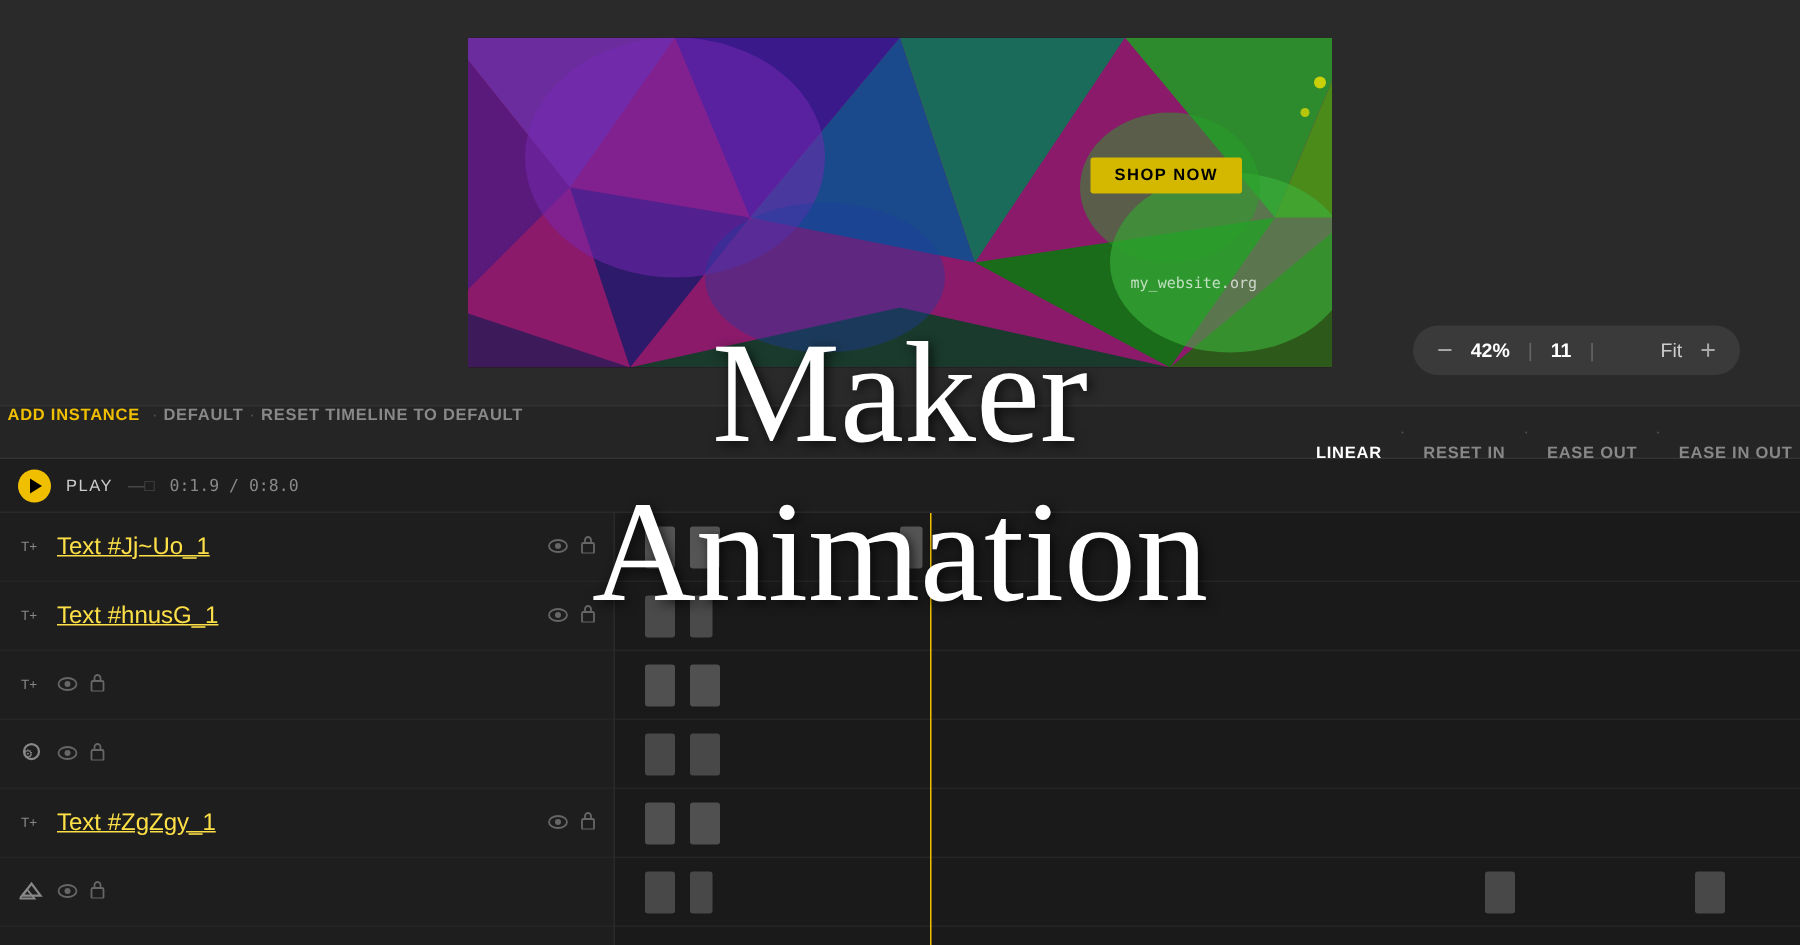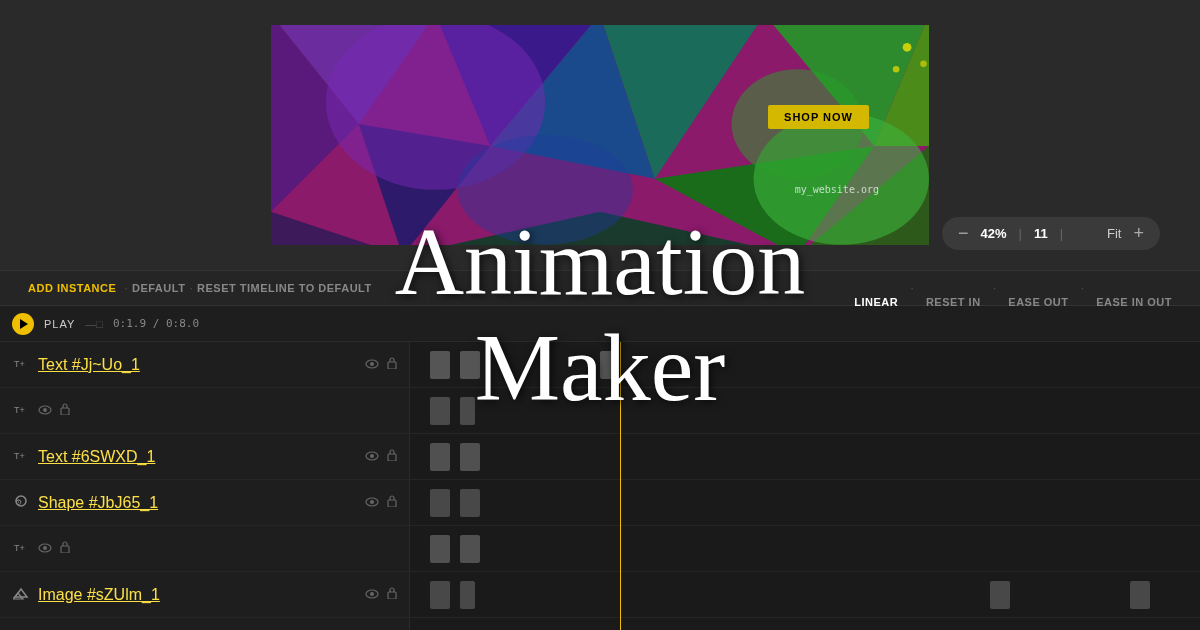--- a/index.html
+++ b/index.html
@@ -20,21 +20,21 @@
       left: 0;
       right: 0;
       height: 270px;
       background: #2a2a2a;
       display: flex;
       align-items: center;
       justify-content: center;
     }
 
     .canvas-preview {
-      width: 658px;
+      width: 576px;
       height: 220px;
       position: relative;
       overflow: hidden;
       background: #111;
     }
 
     
     .canvas-bg {
       width: 100%;
       height: 100%;
@@ -133,22 +133,21 @@
 
     
     .timeline-bar {
       position: absolute;
       top: 270px;
       left: 0;
       right: 0;
       height: 36px;
       background: #252525;
       display: flex;
-      align-items: center;
-      padding: 0 28px;
+      padding: 0 5px;
       gap: 0;
       border-top: 1px solid #333;
       border-bottom: 1px solid #333;
     }
 
     .tl-add-instance {
       color: #f0c000;
       font-size: 11px;
       font-weight: bold;
       letter-spacing: 0.5px;
@@ -401,22 +400,22 @@
     <span class="zoom-value">42%</span>
     <span class="zoom-separator">|</span>
     <span class="zoom-value">11</span>
     <span class="zoom-separator">|</span>
     <span class="zoom-fit">Fit</span>
     <button class="zoom-btn">+</button>
   </div>
 </div>
 
 <div class="overlay-text">
+  <div class="overlay-title">Maker</div>
   <div class="overlay-title">Animation</div>
-  <div class="overlay-title">Maker</div>
 </div>
 
 <div class="timeline-bar">
   <span class="tl-add-instance">ADD INSTANCE</span>
   <span class="tl-dot">·</span>
   <span class="tl-default">DEFAULT</span>
   <span class="tl-dot">·</span>
   <span class="tl-reset">RESET TIMELINE TO DEFAULT</span>
   <div class="tl-spacer"></div>
   <div class="tl-easing-group">
@@ -455,53 +454,21 @@
         <span class="layer-lock"><svg width="10" height="12" viewBox="0 0 10 12">
             <rect x="1" y="5" width="8" height="7" rx="1" fill="none" stroke="#666" stroke-width="1.2"></rect>
             <path d="M3 5 V3 a2 2 0 0 1 4 0 V5" fill="none" stroke="#666" stroke-width="1.2"></path>
           </svg></span>
       </div>
     </div>
     <div class="layer-row">
       <span class="layer-icon"><svg width="16" height="16" viewBox="0 0 16 16" fill="#888">
           <text x="1" y="12" font-size="9" font-family="Arial">T+</text>
         </svg></span>
-      <div class="layer-controls">
-        <span class="layer-eye"><svg width="14" height="10" viewBox="0 0 14 10">
-            <ellipse cx="7" cy="5" rx="6" ry="4" fill="none" stroke="#666" stroke-width="1.2"></ellipse>
-            <circle cx="7" cy="5" r="2" fill="#666"></circle>
-          </svg></span>
-        <span class="layer-lock"><svg width="10" height="12" viewBox="0 0 10 12">
-            <rect x="1" y="5" width="8" height="7" rx="1" fill="none" stroke="#666" stroke-width="1.2"></rect>
-            <path d="M3 5 V3 a2 2 0 0 1 4 0 V5" fill="none" stroke="#666" stroke-width="1.2"></path>
-          </svg></span>
-      </div>
-    </div>
-    <div class="layer-row">
-      <span class="layer-icon"><svg width="16" height="16" viewBox="0 0 16 16" fill="#888">
-          <text x="1" y="12" font-size="9" font-family="Arial">T+</text>
-        </svg></span>
-      <span class="layer-name">Text #6SWXD_1</span>
-      <div class="layer-controls">
-        <span class="layer-eye"><svg width="14" height="10" viewBox="0 0 14 10">
-            <ellipse cx="7" cy="5" rx="6" ry="4" fill="none" stroke="#666" stroke-width="1.2"></ellipse>
-            <circle cx="7" cy="5" r="2" fill="#666"></circle>
-          </svg></span>
-        <span class="layer-lock"><svg width="10" height="12" viewBox="0 0 10 12">
-            <rect x="1" y="5" width="8" height="7" rx="1" fill="none" stroke="#666" stroke-width="1.2"></rect>
-            <path d="M3 5 V3 a2 2 0 0 1 4 0 V5" fill="none" stroke="#666" stroke-width="1.2"></path>
-          </svg></span>
-      </div>
-    </div>
-    <div class="layer-row">
-      <span class="layer-icon"><svg width="16" height="16" viewBox="0 0 16 16" fill="#888">
-          <circle cx="8" cy="8" r="5" fill="none" stroke="#888" stroke-width="1.5"></circle>
-          <text x="2" y="12" font-size="8" font-family="Arial" fill="#888">⚙</text>
-        </svg></span>
-      <span class="layer-name">Shape #JbJ65_1</span>
+      <span class="layer-name">Text #hnusG_1</span>
       <div class="layer-controls">
         <span class="layer-eye"><svg width="14" height="10" viewBox="0 0 14 10">
             <ellipse cx="7" cy="5" rx="6" ry="4" fill="none" stroke="#666" stroke-width="1.2"></ellipse>
             <circle cx="7" cy="5" r="2" fill="#666"></circle>
           </svg></span>
         <span class="layer-lock"><svg width="10" height="12" viewBox="0 0 10 12">
             <rect x="1" y="5" width="8" height="7" rx="1" fill="none" stroke="#666" stroke-width="1.2"></rect>
             <path d="M3 5 V3 a2 2 0 0 1 4 0 V5" fill="none" stroke="#666" stroke-width="1.2"></path>
           </svg></span>
       </div>
@@ -515,25 +482,56 @@
             <ellipse cx="7" cy="5" rx="6" ry="4" fill="none" stroke="#666" stroke-width="1.2"></ellipse>
             <circle cx="7" cy="5" r="2" fill="#666"></circle>
           </svg></span>
         <span class="layer-lock"><svg width="10" height="12" viewBox="0 0 10 12">
             <rect x="1" y="5" width="8" height="7" rx="1" fill="none" stroke="#666" stroke-width="1.2"></rect>
             <path d="M3 5 V3 a2 2 0 0 1 4 0 V5" fill="none" stroke="#666" stroke-width="1.2"></path>
           </svg></span>
       </div>
     </div>
     <div class="layer-row">
+      <span class="layer-icon"><svg width="16" height="16" viewBox="0 0 16 16" fill="#888">
+          <circle cx="8" cy="8" r="5" fill="none" stroke="#888" stroke-width="1.5"></circle>
+          <text x="2" y="12" font-size="8" font-family="Arial" fill="#888">⚙</text>
+        </svg></span>
+      <div class="layer-controls">
+        <span class="layer-eye"><svg width="14" height="10" viewBox="0 0 14 10">
+            <ellipse cx="7" cy="5" rx="6" ry="4" fill="none" stroke="#666" stroke-width="1.2"></ellipse>
+            <circle cx="7" cy="5" r="2" fill="#666"></circle>
+          </svg></span>
+        <span class="layer-lock"><svg width="10" height="12" viewBox="0 0 10 12">
+            <rect x="1" y="5" width="8" height="7" rx="1" fill="none" stroke="#666" stroke-width="1.2"></rect>
+            <path d="M3 5 V3 a2 2 0 0 1 4 0 V5" fill="none" stroke="#666" stroke-width="1.2"></path>
+          </svg></span>
+      </div>
+    </div>
+    <div class="layer-row">
+      <span class="layer-icon"><svg width="16" height="16" viewBox="0 0 16 16" fill="#888">
+          <text x="1" y="12" font-size="9" font-family="Arial">T+</text>
+        </svg></span>
+      <span class="layer-name">Text #ZgZgy_1</span>
+      <div class="layer-controls">
+        <span class="layer-eye"><svg width="14" height="10" viewBox="0 0 14 10">
+            <ellipse cx="7" cy="5" rx="6" ry="4" fill="none" stroke="#666" stroke-width="1.2"></ellipse>
+            <circle cx="7" cy="5" r="2" fill="#666"></circle>
+          </svg></span>
+        <span class="layer-lock"><svg width="10" height="12" viewBox="0 0 10 12">
+            <rect x="1" y="5" width="8" height="7" rx="1" fill="none" stroke="#666" stroke-width="1.2"></rect>
+            <path d="M3 5 V3 a2 2 0 0 1 4 0 V5" fill="none" stroke="#666" stroke-width="1.2"></path>
+          </svg></span>
+      </div>
+    </div>
+    <div class="layer-row">
       <span class="layer-icon"><svg width="16" height="16" viewBox="0 0 16 16">
           <polygon points="2,12 8,4 14,12" fill="none" stroke="#888" stroke-width="1.5"></polygon>
           <polygon points="0,14 5,8 10,14" fill="none" stroke="#888" stroke-width="1.2"></polygon>
         </svg></span>
-      <span class="layer-name">Image #sZUlm_1</span>
       <div class="layer-controls">
         <span class="layer-eye"><svg width="14" height="10" viewBox="0 0 14 10">
             <ellipse cx="7" cy="5" rx="6" ry="4" fill="none" stroke="#666" stroke-width="1.2"></ellipse>
             <circle cx="7" cy="5" r="2" fill="#666"></circle>
           </svg></span>
         <span class="layer-lock"><svg width="10" height="12" viewBox="0 0 10 12">
             <rect x="1" y="5" width="8" height="7" rx="1" fill="none" stroke="#666" stroke-width="1.2"></rect>
             <path d="M3 5 V3 a2 2 0 0 1 4 0 V5" fill="none" stroke="#666" stroke-width="1.2"></path>
           </svg></span>
       </div>

